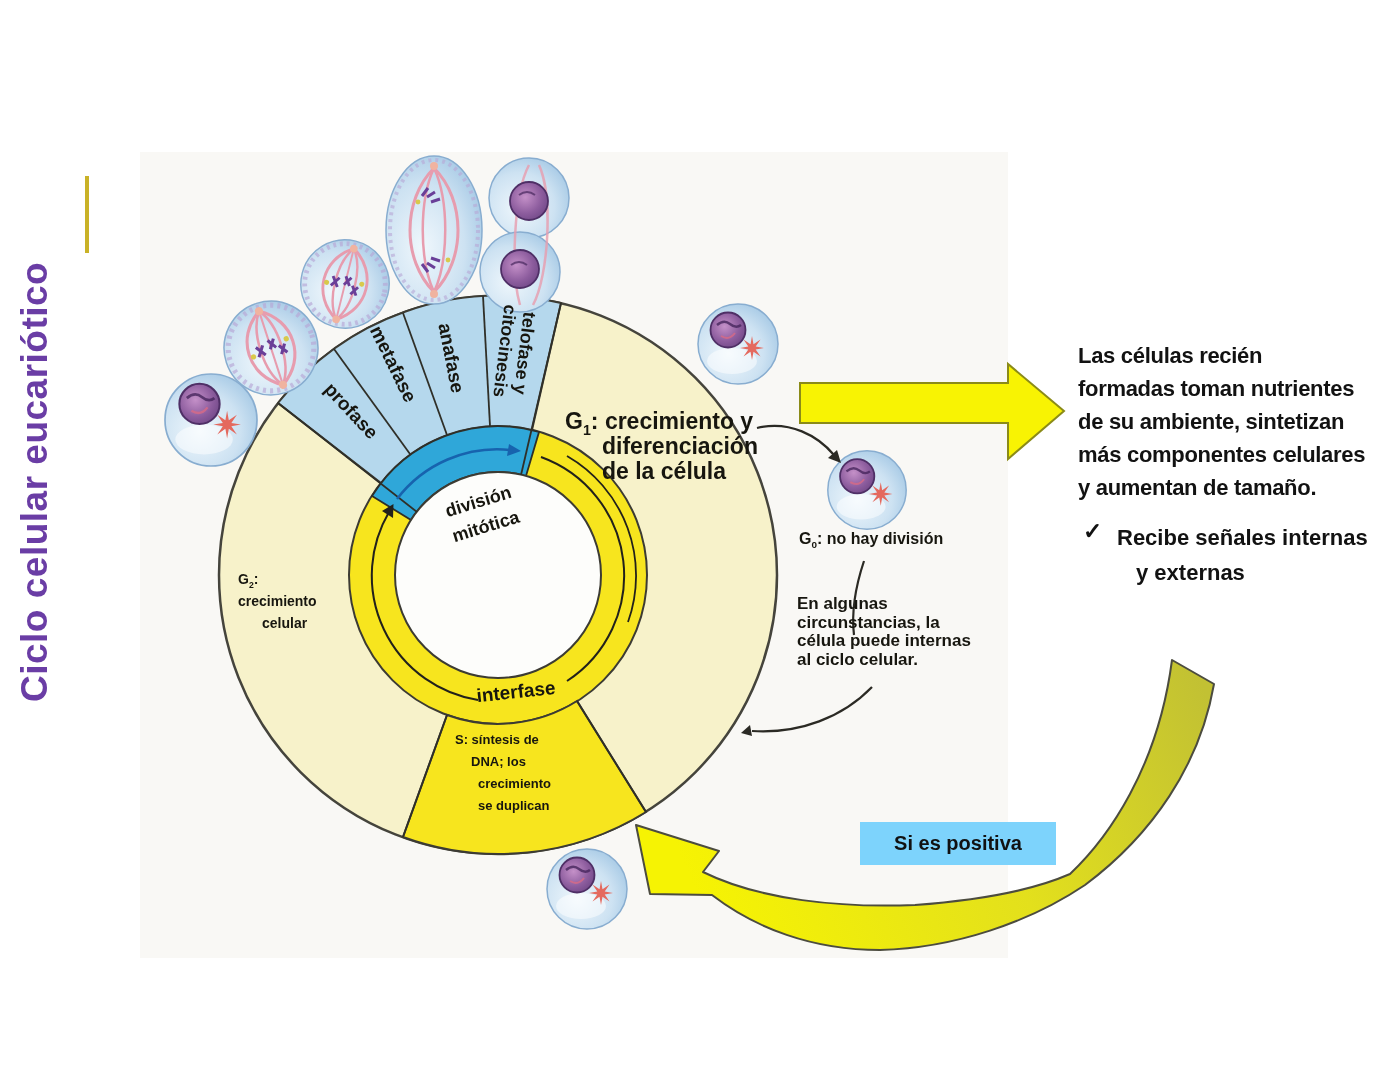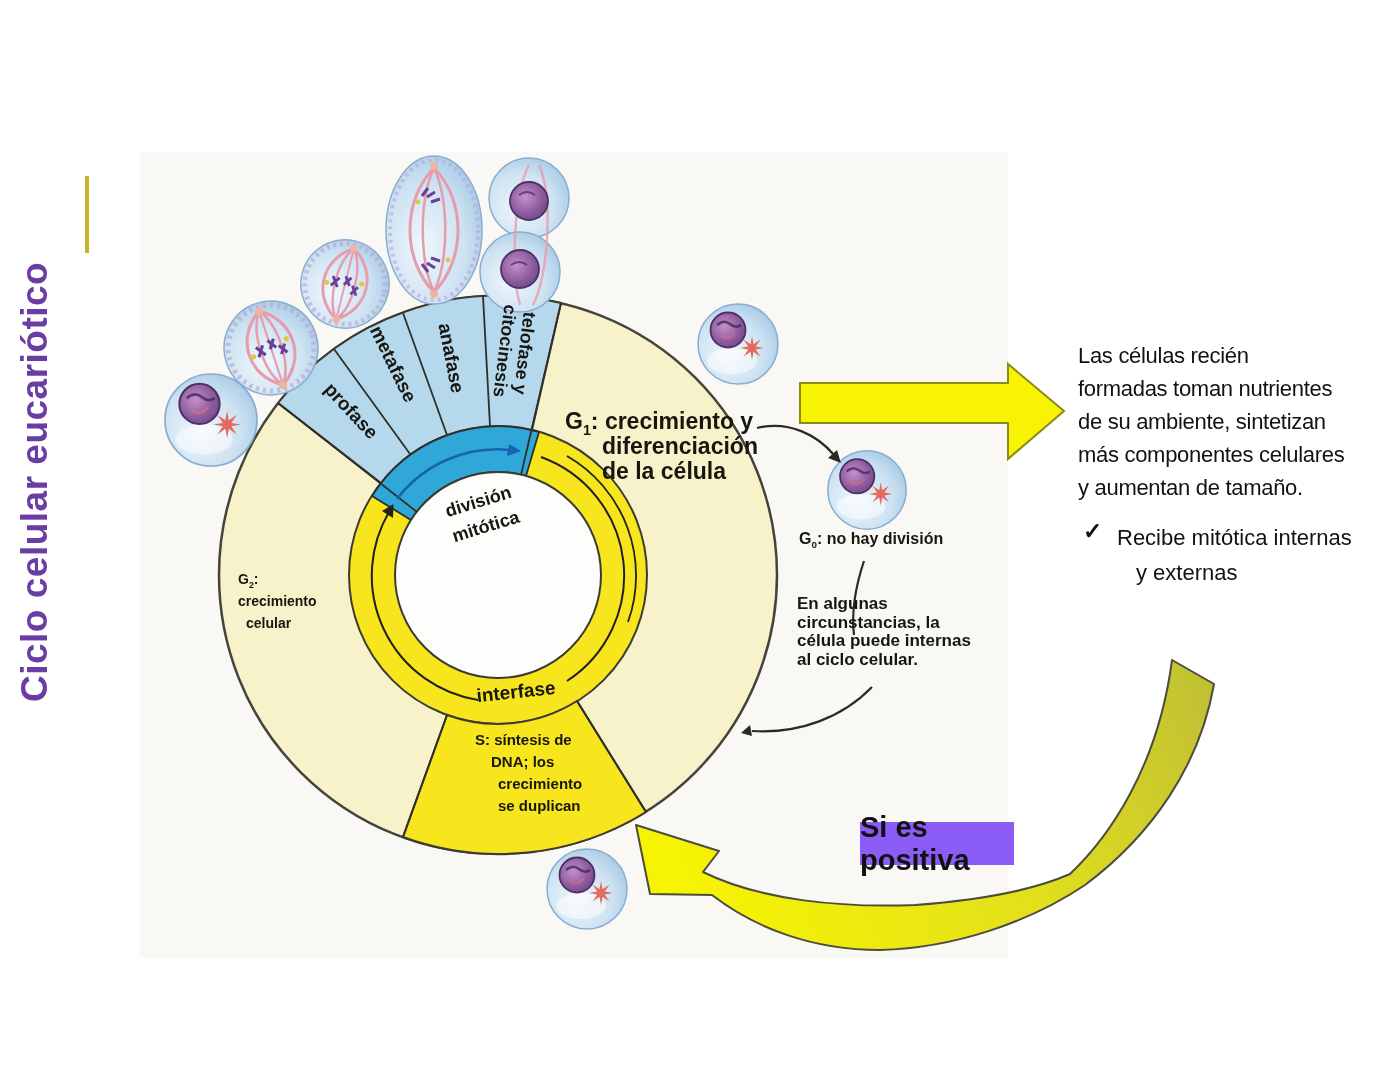--- a/index.html
+++ b/index.html
@@ -8,27 +8,27 @@
   .abs{position:absolute}
   .panel{position:absolute;left:140px;top:152px;width:868px;height:806px;background:#f9f8f5}
   .lbl{position:absolute;font-weight:bold;color:#17160f;white-space:nowrap;line-height:1.15}
   .ctr{transform:translate(-50%,-50%)}
   .ln{display:block}
   sub{font-size:0.62em;line-height:0}
   .slide-title{position:absolute;left:-182px;top:458px;width:440px;height:48px;
       transform:rotate(-90deg);text-align:center;font-weight:bold;font-size:37px;
       color:#6a3da5;letter-spacing:0.5px;white-space:nowrap}
   .accent-tick{position:absolute;left:85px;top:176px;width:4px;height:77px;background:#c9b227}
-  .para{position:absolute;font-weight:normal;color:#121212}
+  .para{position:absolute;font-weight:bold;color:#121212}
   .growth{left:1078px;top:339px;font-size:22px;line-height:33px;letter-spacing:-0.3px}
   .signals{left:1117px;top:520px;font-size:22px;line-height:35px}
   .signals .ln2{margin-left:19px}
   .checkmark{position:absolute;left:1083px;top:518px;font-size:23px;font-weight:bold;color:#121212}
-  .posbox{position:absolute;left:860px;top:822px;width:154px;height:43px;background:#8b5cf6;
-      display:flex;align-items:center;justify-content:center;font-weight:bold;font-size:29px;color:#111}
+  .posbox{position:absolute;left:860px;top:822px;width:196px;height:43px;background:#7dd3fc;
+      display:flex;align-items:center;justify-content:center;font-weight:bold;font-size:20px;color:#111}
   .g0note{font-size:17px;line-height:18.5px}
 </style>
 </head>
 <body>
 
 <div class="panel"></div>
 
 <svg class="abs" style="left:0;top:0" width="1397" height="1080" viewBox="0 0 1397 1080">
   <defs>
     <radialGradient id="gCell" cx="0.38" cy="0.62" r="0.8">
@@ -185,24 +185,24 @@
 
 <div class="lbl" style="left:565px;top:409px;font-size:23px;line-height:25px">
   <span>G</span><sub>1</sub><span>: crecimiento y</span>
   <span class="ln" style="margin-left:37px">diferenciación</span>
   <span class="ln" style="margin-left:37px">de la célula</span>
 </div>
 
 <div class="lbl" style="left:238px;top:568px;font-size:14px;line-height:22px">
   <span>G</span><sub>2</sub><span>:</span>
   <span class="ln">crecimiento</span>
-  <span class="ln" style="margin-left:8px">celular</span>
-</div>
-
-<div class="lbl" style="left:475px;top:729px;font-size:15px;line-height:22px">
+  <span class="ln" style="margin-left:24px">celular</span>
+</div>
+
+<div class="lbl" style="left:455px;top:729px;font-size:13px;line-height:22px">
   <span class="ln">S: síntesis de</span>
   <span class="ln" style="margin-left:16px">DNA; los</span>
   <span class="ln" style="margin-left:23px">crecimiento</span>
   <span class="ln" style="margin-left:23px">se duplican</span>
 </div>
 
 <div class="lbl" style="left:799px;top:530px;font-size:16px">
   <span>G</span><sub>0</sub><span>: no hay división</span>
 </div>
 
@@ -216,17 +216,17 @@
 <div class="para growth">
   <span class="ln">Las células recién</span>
   <span class="ln">formadas toman nutrientes</span>
   <span class="ln">de su ambiente, sintetizan</span>
   <span class="ln">más componentes celulares</span>
   <span class="ln">y aumentan de tamaño.</span>
 </div>
 
 <div class="checkmark">✓</div>
 <div class="para signals">
-  <span class="ln">Recibe mitótica internas</span>
+  <span class="ln">Recibe señales internas</span>
   <span class="ln ln2">y externas</span>
 </div>
 
 <div class="posbox">Si es positiva</div>
 
 </body></html>

